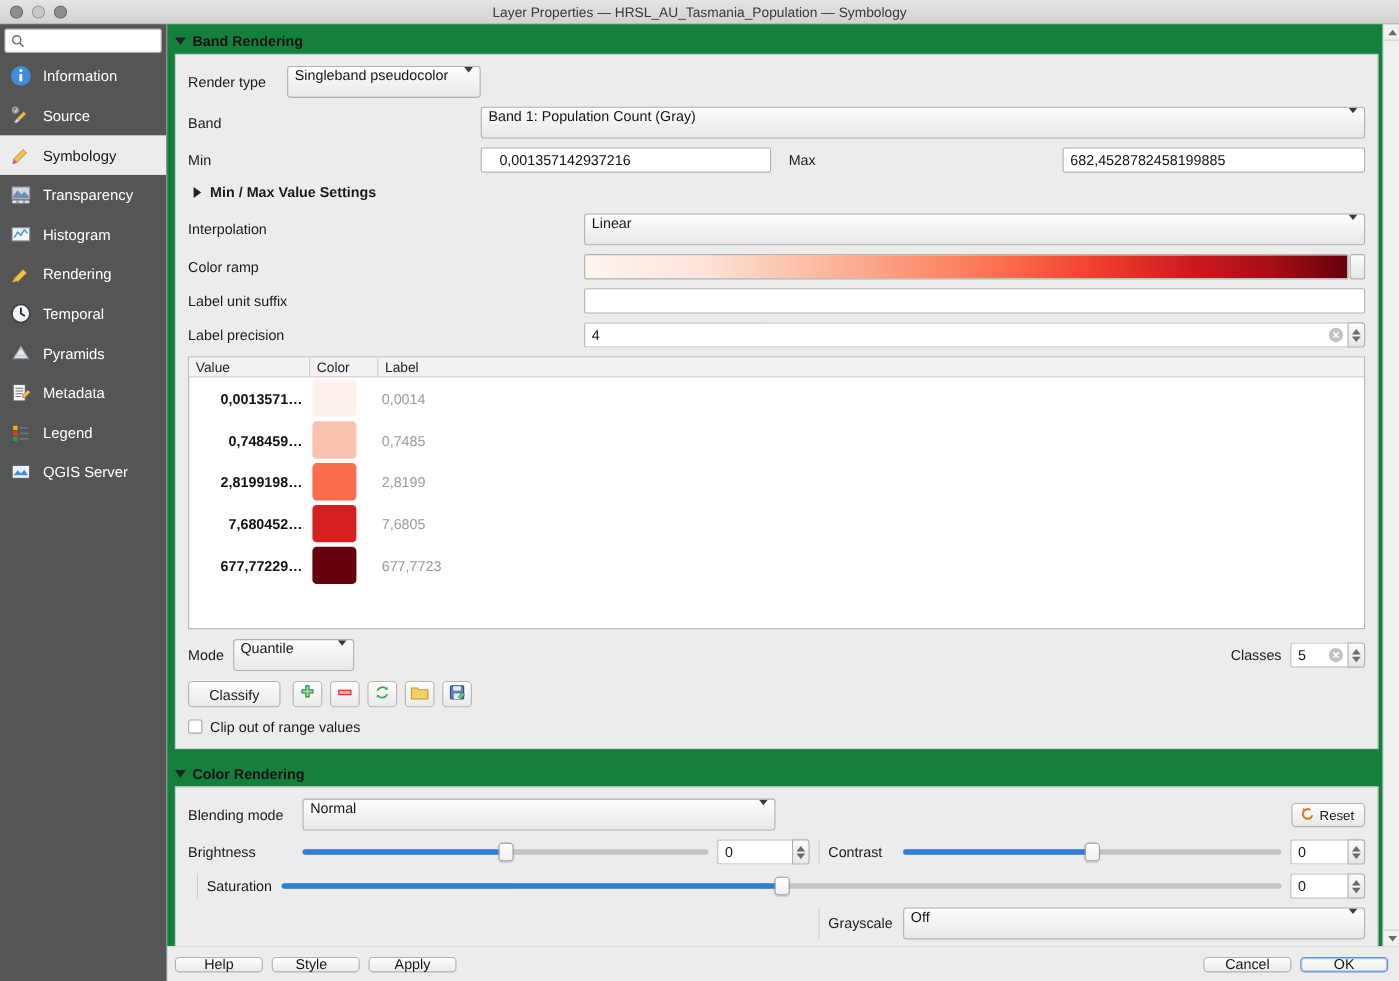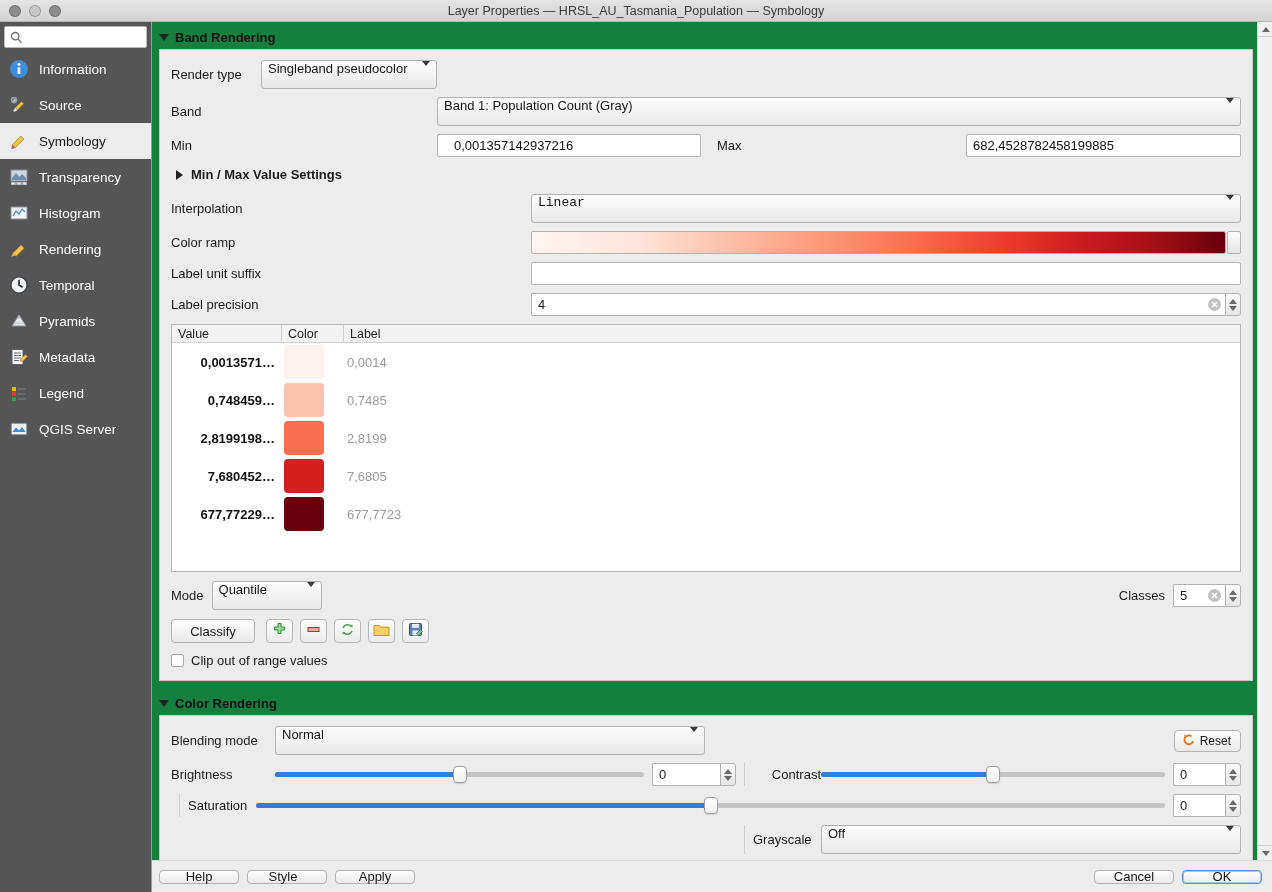--- a/index.html
+++ b/index.html
@@ -468,21 +468,21 @@
             </div>
           </div>
 
           <div class="row" style="margin-top:10px;margin-bottom:12px;">
             <span class="disc right" style="margin-left:5px;margin-right:8px;"></span>
             <span class="lbl" style="font-weight:bold;">Min / Max Value Settings</span>
           </div>
 
           <div class="row">
             <span class="lbl" style="width:360px;flex:0 0 360px;">Interpolation</span>
-            <div class="combo" style="flex:1 1 auto;font-family:Liberation Mono, monospace;">
+            <div class="combo" style="flex:1 1 auto;">
               <span class="cval">Linear</span>
               <span class="carr"></span>
             </div>
           </div>
 
           <div class="row">
             <span class="lbl" style="width:360px;flex:0 0 360px;">Color ramp</span>
             <div class="ramp-wrap" style="flex:1 1 auto;">
               <div class="ramp"></div>
               <div class="rampbtn">
@@ -681,21 +681,21 @@
                 <div class="sbox">
                   <span>0</span>
                 </div>
                 <div class="btns">
                   <span class="tri up"></span>
                   <span class="tri down"></span>
                 </div>
               </div>
             </div>
             <div class="vsep"></div>
-            <span class="lbl" style="width:68px;flex:0 0 68px;text-align:right;">Contrast</span>
+            <span class="lbl" style="width:68px;flex:0 0 68px;">Contrast</span>
             <div class="slider">
               <div class="track"></div>
               <div class="fill" style="width:50%"></div>
               <div class="knob" style="left:calc(50% - 7px)"></div>
             </div>
             <div class="spin" style="width:68px;margin-left:8px;">
               <div class="sbox">
                 <span>0</span>
               </div>
               <div class="btns">

